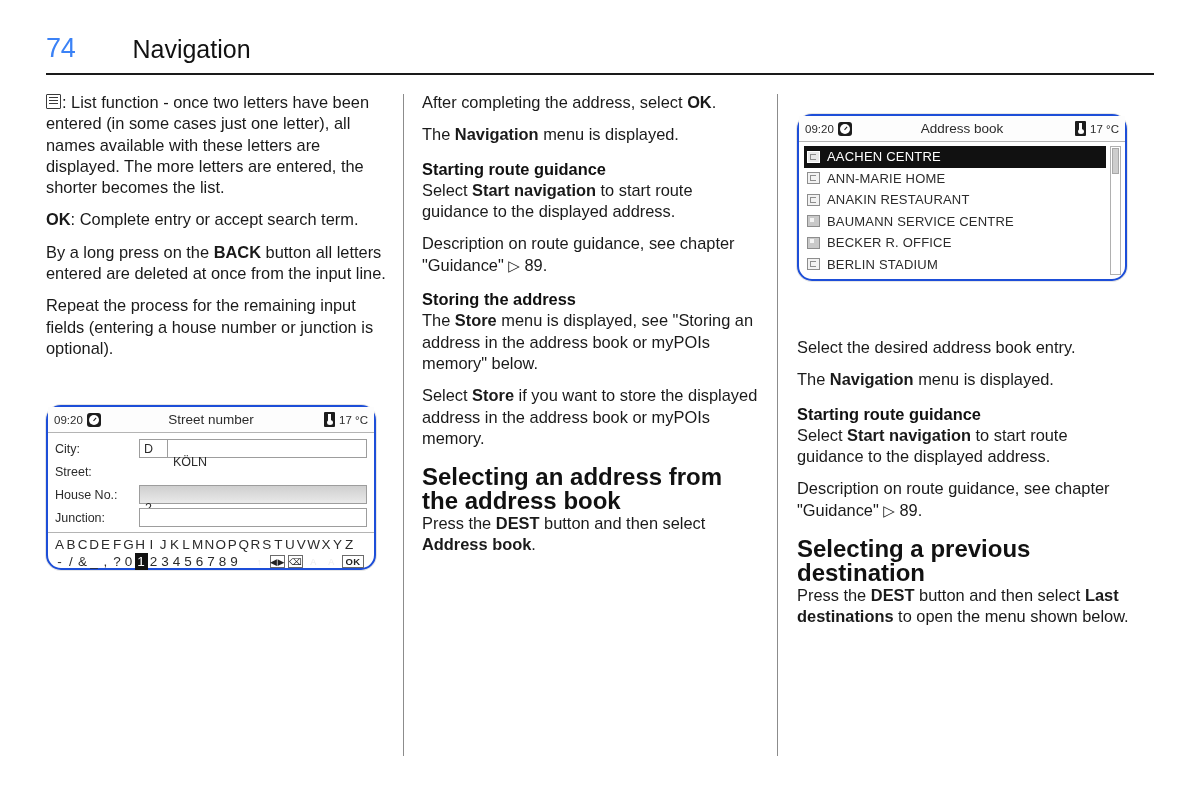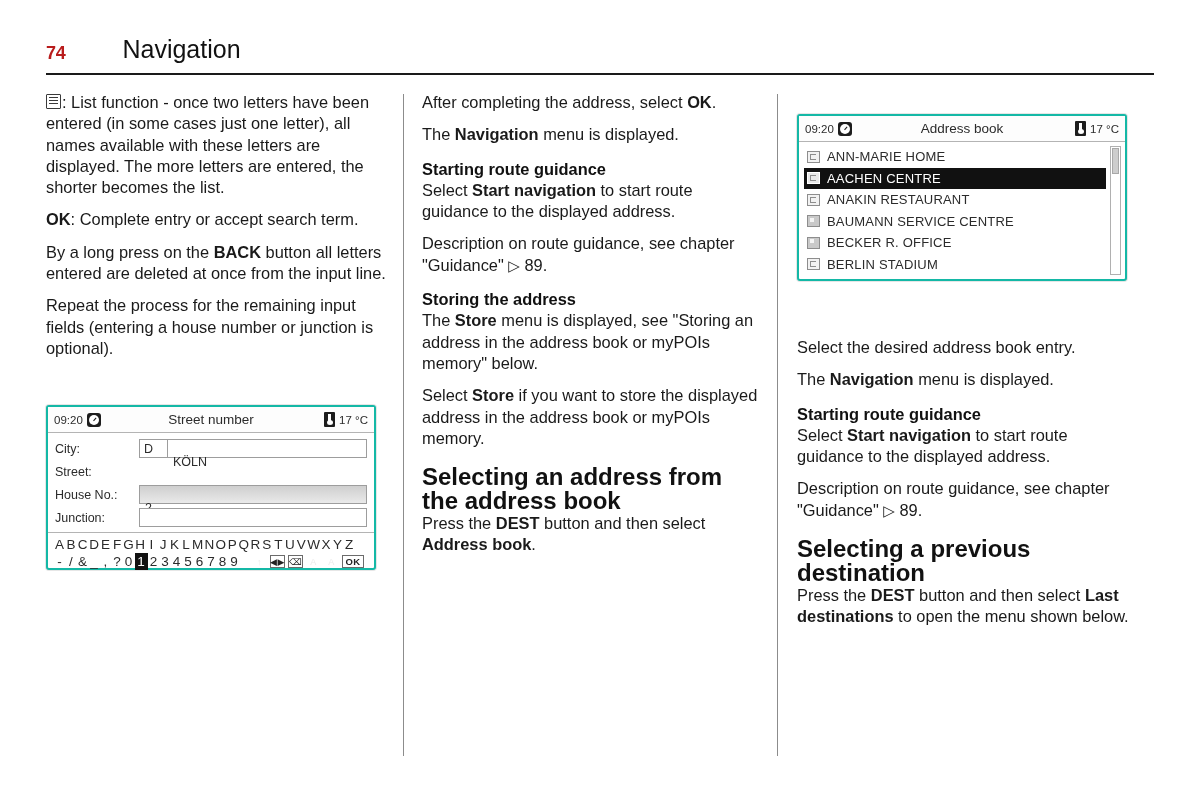--- a/index.html
+++ b/index.html
@@ -20,25 +20,25 @@
   .page-header {
     position: absolute;
     left: 46px;
     top: 20px;
     width: 1108px;
     height: 42px;
     display: flex;
     align-items: flex-end;
   }
   .page-number {
-    font-size: 18px;
-    font-weight: bold;
+    font-size: 27px;
+    font-weight: normal;
     letter-spacing: -0.3px;
     line-height: 1;
-    color: #b91c1c;
+    color: #3b82f6;
   }
   .page-title {
     font-size: 25px;
     font-weight: normal;
     line-height: 1;
     margin-left: 57px;
     color: #111;
   }
   .header-rule {
     position: absolute;
@@ -119,22 +119,22 @@
     background: #3a3a3a;
   }
   .inline-icon-list i:nth-child(1) { top: 1.5px; }
   .inline-icon-list i:nth-child(2) { top: 4.5px; }
   .inline-icon-list i:nth-child(3) { top: 7.5px; }
 
   
   .device {
     position: relative;
     background: #ffffff;
-    border: 2px solid #14b8a6;
-    border-radius: 3px;
+    border: 2px solid #1d4ed8;
+    border-radius: 15px;
     box-shadow: 0 0 0 1px #e6e6e6;
     box-sizing: border-box;
     font-family: "Liberation Sans", sans-serif;
   }
   .device-statusbar {
     display: flex;
     align-items: center;
     height: 26px;
     border-bottom: 1px solid #b4b4b4;
     padding: 0 6px;
@@ -547,27 +547,27 @@
           </div>
           <div class="st-title">Address book</div>
           <div class="st-right">
             <span class="temp-icon"></span>
             <span>17 °C</span>
           </div>
         </div>
 
         <div class="ab-list">
           <div class="ab-entries">
+              <div class="ab-row selected">
+                <span class="ab-icon home"></span>
+                <span>AACHEN CENTRE</span>
+              </div>
               <div class="ab-row">
                 <span class="ab-icon home"></span>
                 <span>ANN-MARIE HOME</span>
-              </div>
-              <div class="ab-row selected">
-                <span class="ab-icon home"></span>
-                <span>AACHEN CENTRE</span>
               </div>
               <div class="ab-row">
                 <span class="ab-icon home"></span>
                 <span>ANAKIN RESTAURANT</span>
               </div>
               <div class="ab-row">
                 <span class="ab-icon office"></span>
                 <span>BAUMANN SERVICE CENTRE</span>
               </div>
               <div class="ab-row">

